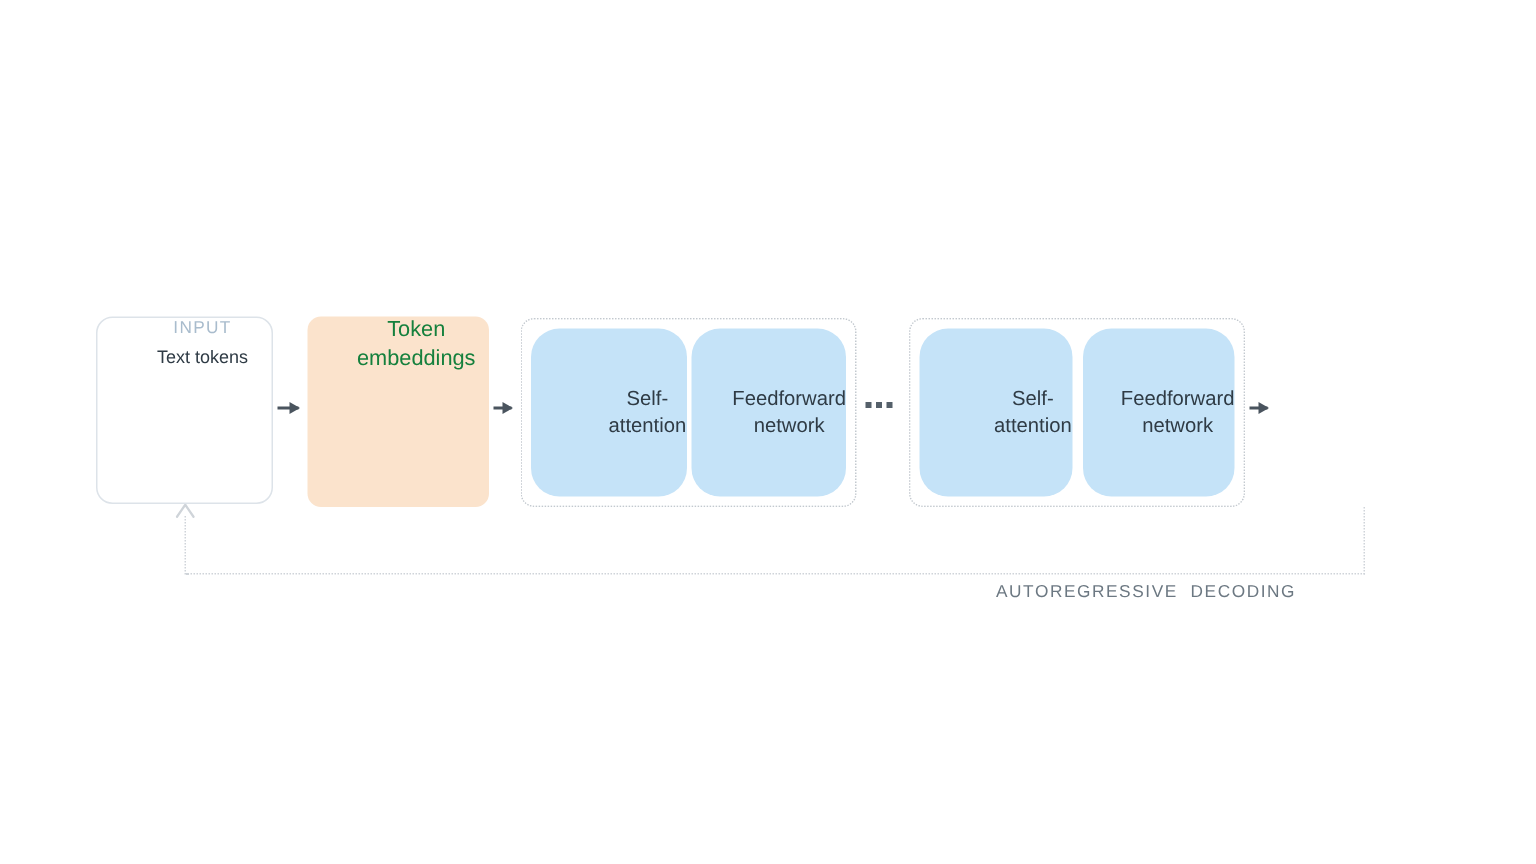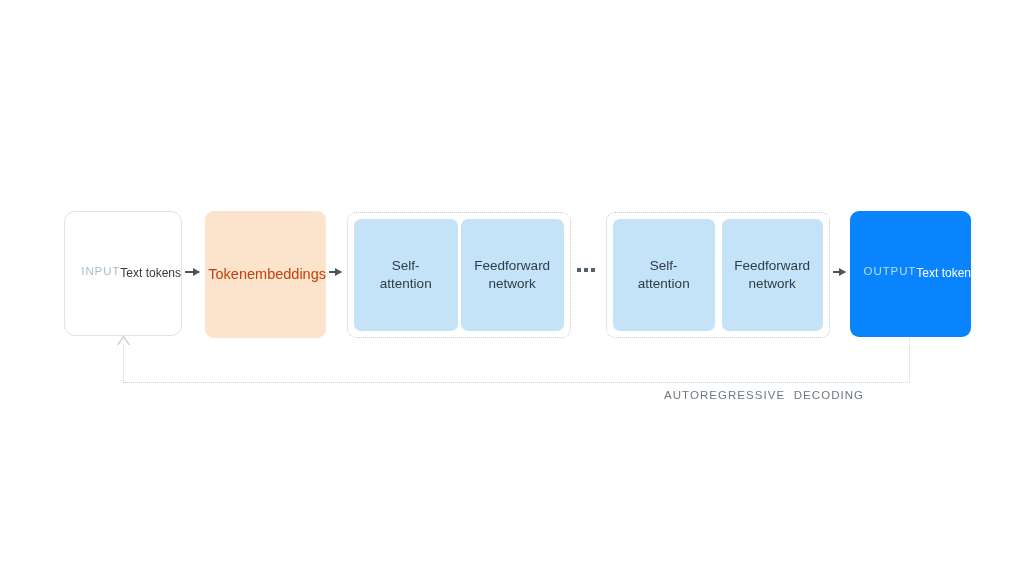--- a/index.html
+++ b/index.html
@@ -17,25 +17,26 @@
     position: relative;
     width: 1024px;
     height: 576px;
     background: #ffffff;
   }
 
   .node {
     position: absolute;
     box-sizing: border-box;
     display: flex;
-    flex-direction: row;
+    flex-direction: column;
     align-items: center;
-    justify-content: flex-end;
+    justify-content: flex-start;
     text-align: center;
     line-height: 1.32;
+    padding-left: 24px;
   }
 
   
   .box-input {
     left: 64px;
     top: 211px;
     width: 118px;
     height: 125px;
     background: #ffffff;
     border: 1px solid #dde3e9;
@@ -62,42 +63,42 @@
 
   
   .box-embed {
     left: 205px;
     top: 211px;
     width: 121px;
     height: 127px;
     background: #fbe3cc;
     border-radius: 9px;
   }
-  .box-embed .node-title { font-size: 14.5px; color: #c2410c; }
+  .box-embed .node-title { font-size: 14.5px; color: #15803d; }
 
   
   .tblock {
     position: absolute;
     box-sizing: border-box;
     border: 1.6px dotted #c3c9cf;
     border-radius: 9px;
     display: flex;
     align-items: stretch;
     padding: 6px;
   }
   .tblock-1 { left: 347px; top: 212px; width: 224px; height: 126px; }
   .tblock-2 { left: 606px; top: 212px; width: 224px; height: 126px; }
 
   .subbox {
     flex: 1 1 0;
     background: #c5e3f8;
-    border-radius: 7px;
+    border-radius: 19px;
     display: flex;
     align-items: center;
-    justify-content: center;
+    justify-content: flex-end;
     text-align: center;
     font-size: 13.5px;
     color: #2f3b45;
     line-height: 1.35;
   }
   .subbox + .subbox { margin-left: 3px; }
   .tblock-2 .subbox + .subbox { margin-left: 7px; }
 
   
   .box-output {
@@ -240,24 +241,20 @@
     <div class="subbox">
       <div>
         <div>Feedforward</div>
         <div>network</div>
       </div>
     </div>
   </div>
 
   <div class="arrow arrow-3"></div>
 
-  <div class="node box-output">
-    <div class="kicker kicker-out">OUTPUT</div>
-    <div class="node-title node-title-out">Text token</div>
-  </div>
 
   <div class="fb-right"></div>
   <div class="fb-horiz"></div>
   <div class="fb-left"></div>
   <div class="fb-arrowhead">
     <svg width="13" height="10" viewBox="0 0 13 10">
       <path d="M6.5 0.5 L12 8.5 M6.5 0.5 L1 8.5" fill="none" stroke="#cfd4d9" stroke-width="1.5" stroke-linecap="round"></path>
     </svg>
   </div>
   <div class="fb-label">AUTOREGRESSIVE  DECODING</div>

